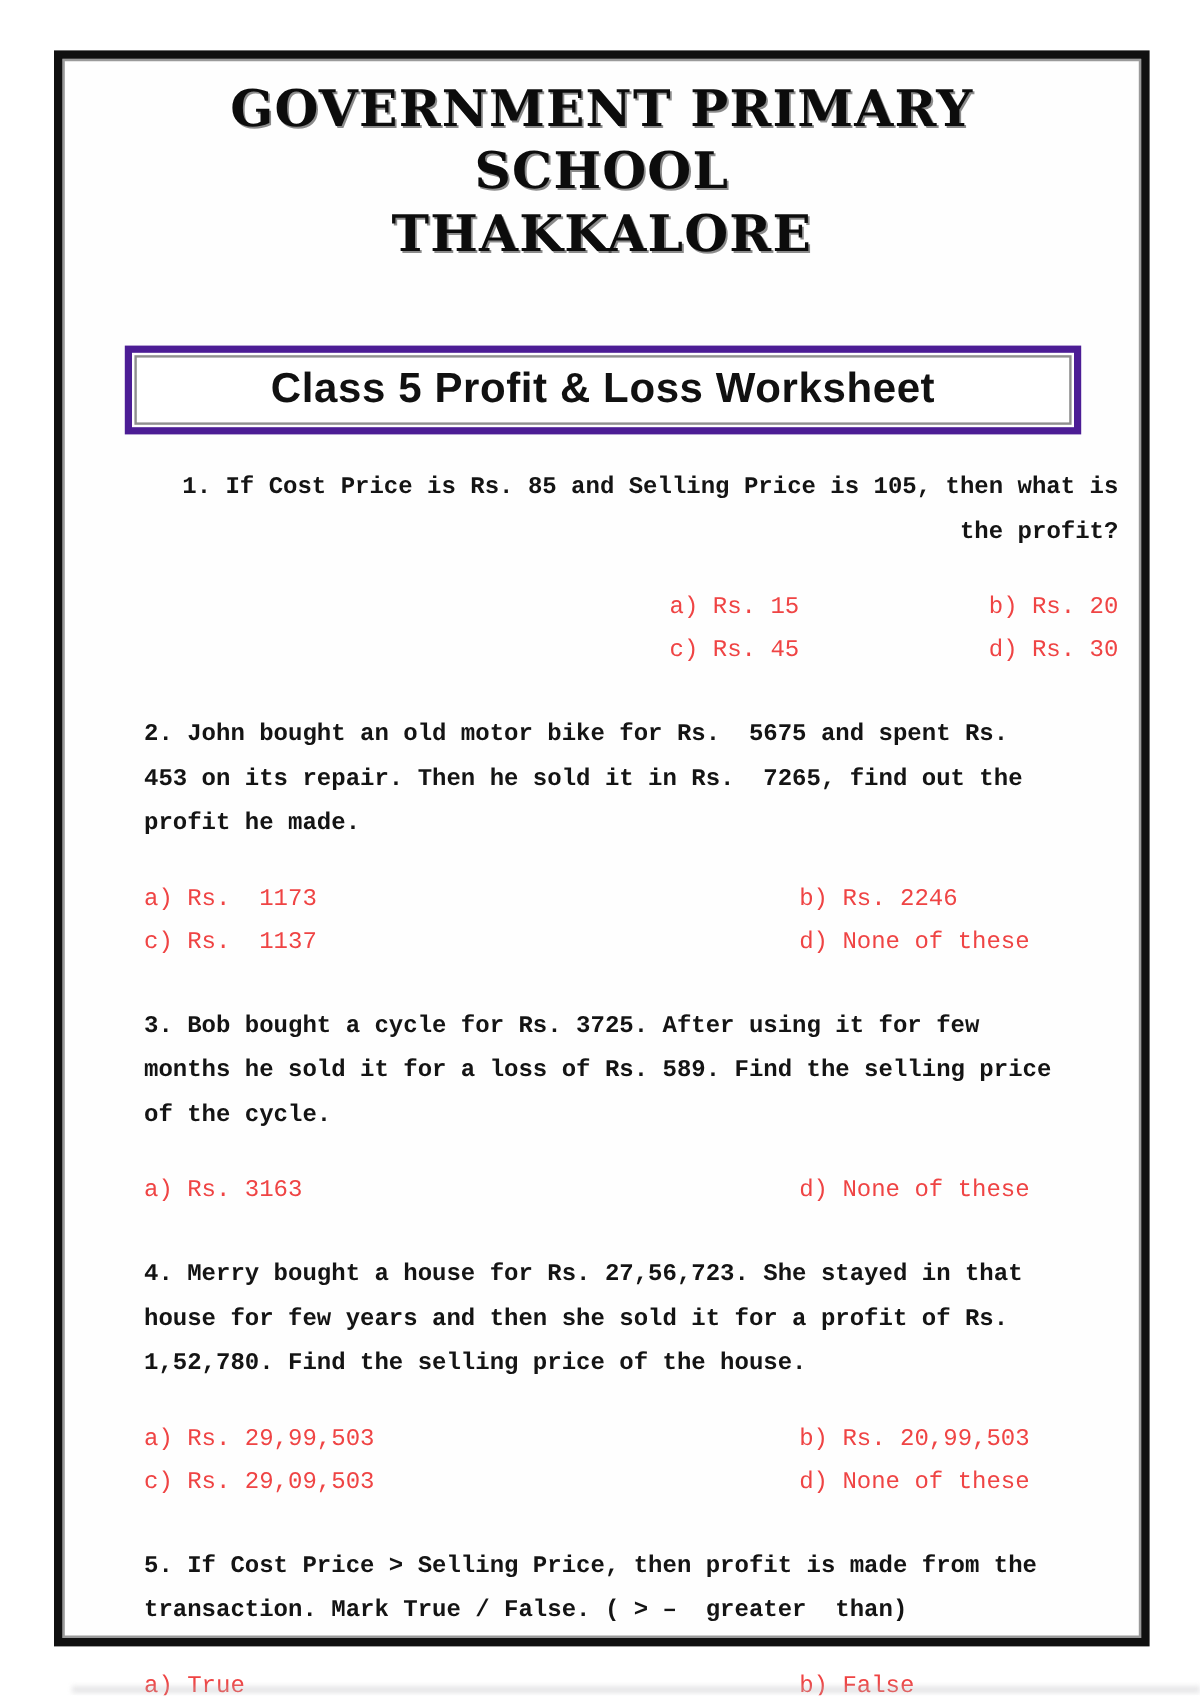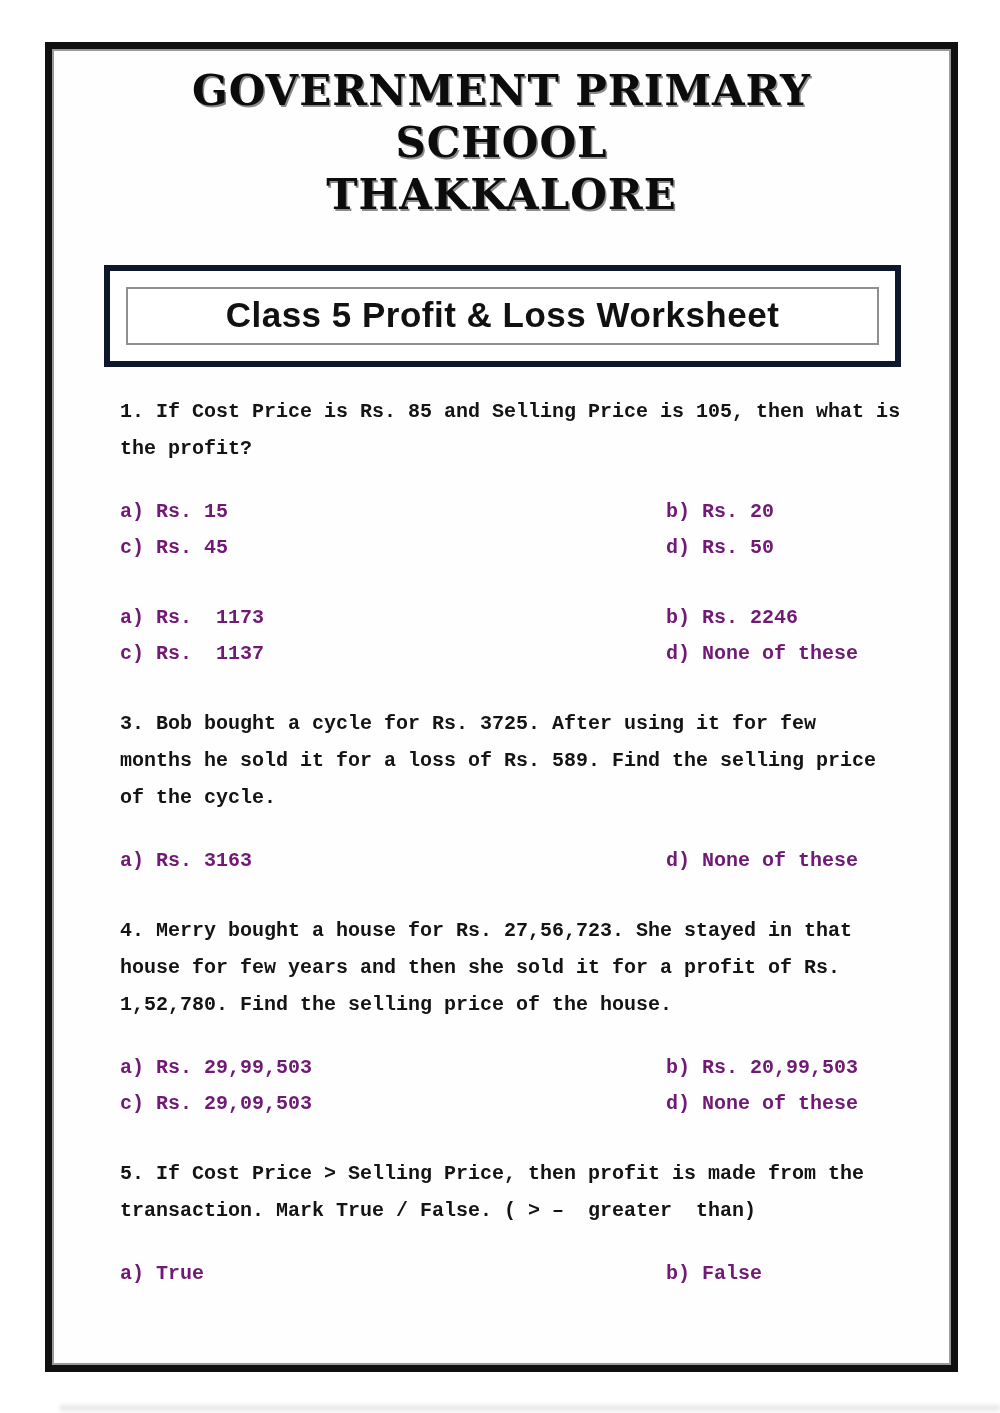--- a/index.html
+++ b/index.html
@@ -37,61 +37,61 @@
     text-align: center;
     font-family: "DejaVu Serif", "Liberation Serif", serif;
     font-weight: bold;
     font-size: 42px;
     line-height: 52px;
     letter-spacing: 1px;
     color: #0c0c0c;
     text-shadow: 1.5px 1.5px 0 rgba(0,0,0,0.45);
   }
   .title-box {
-    margin: 44px -6px 0 -4px;
-    border: 6px solid #0f172a;
+    margin: 67px -6px 0 -4px;
+    border: 6px solid #4c1d95;
     background: #ffffff;
-    padding: 16px;
+    padding: 2px;
   }
   .title-box-inner {
     border: 2px solid #8f8f8f;
     text-align: center;
     padding: 6px 4px 8px 4px;
   }
   .worksheet-title {
     font-family: "Liberation Sans", sans-serif;
     font-weight: bold;
     font-size: 35px;
     color: #111111;
     letter-spacing: 0.5px;
   }
   .questions {
     margin: 26px 0 0 12px;
     width: 812px;
   }
   .question { margin-top: 34px; }
-  .question:first-child { margin-top: 16px; }
+  .question:first-child { margin-top: 16px; text-align: right; }
   .q-text {
     margin: 0;
     white-space: pre-wrap;
     font-size: 20px;
     font-weight: bold;
     line-height: 37px;
     color: #141414;
   }
   .options {
     margin-top: 26px;
     display: grid;
     grid-template-columns: 546px 1fr;
     grid-auto-rows: 36px;
   }
   .option {
     font-size: 20px;
-    font-weight: bold;
-    color: #701a75;
+    font-weight: normal;
+    color: #ef4444;
     white-space: pre;
     align-self: center;
   }
   .next-page-hint {
     position: absolute;
     left: 60px;
     right: 0;
     bottom: 2px;
     height: 6px;
     background: #b9b9bd;
@@ -117,25 +117,28 @@
       </div>
 
       <div class="questions" id="questions">
   <section class="question">
     <p class="q-text">1. If Cost Price is Rs. 85 and Selling Price is 105, then what is
 the profit?</p>
     <div class="options">
               <span class="option">a) Rs. 15</span>
               <span class="option">b) Rs. 20</span>
               <span class="option">c) Rs. 45</span>
-              <span class="option">d) Rs. 50</span>
+              <span class="option">d) Rs. 30</span>
             </div>
   </section>
 
   <section class="question">
+    <p class="q-text">2. John bought an old motor bike for Rs.  5675 and spent Rs.
+453 on its repair. Then he sold it in Rs.  7265, find out the
+profit he made.</p>
     <div class="options">
               <span class="option">a) Rs.  1173</span>
               <span class="option">b) Rs. 2246</span>
               <span class="option">c) Rs.  1137</span>
               <span class="option">d) None of these</span>
             </div>
   </section>
 
   <section class="question">
     <p class="q-text">3. Bob bought a cycle for Rs. 3725. After using it for few

